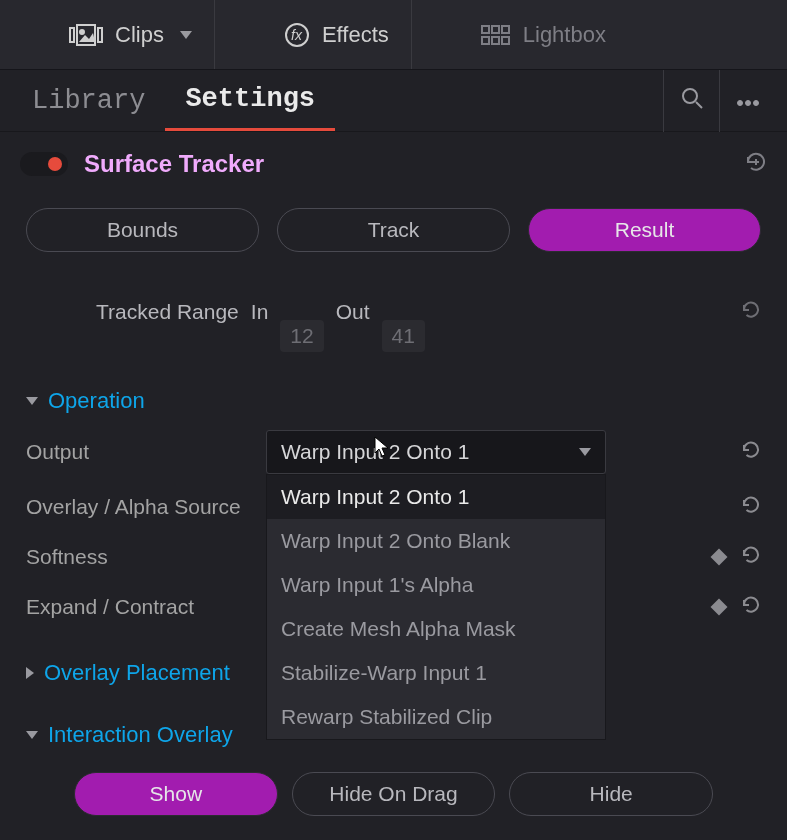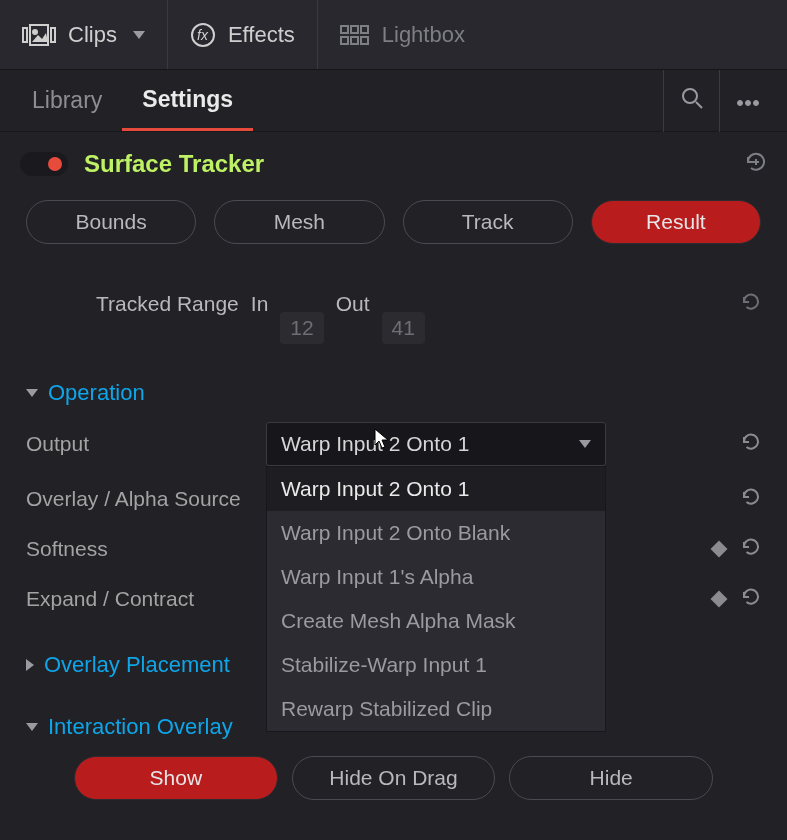--- a/index.html
+++ b/index.html
@@ -24,20 +24,21 @@
   .toolbar-item {
     display: flex;
     align-items: center;
     gap: 12px;
     padding: 0 22px;
     height: 100%;
     border-right: 1px solid #3a3a40;
     cursor: pointer;
     color: #cfcfcf;
     font-size: 22px;
+    margin-left: 47px;
   }
   .toolbar-item.dim { color: #7e7e85; }
   .toolbar-item:last-child { border-right: none; }
   .tb-icon { display:inline-flex; align-items:center; justify-content:center; }
   .chev {
     width:0; height:0; border-left:6px solid transparent; border-right:6px solid transparent;
     border-top:8px solid #9a9a9f; margin-left:4px;
   }
 
   
@@ -46,22 +47,23 @@
     align-items: center;
     height: 62px;
     border-bottom: 1px solid #18181c;
     padding: 0 12px;
   }
   .tab {
     padding: 0 20px;
     height: 100%;
     display:flex; align-items:center;
     color: #8d8d92;
-    font-size: 23px;
+    font-size: 27px;
     cursor: pointer;
+    font-family: Liberation Mono, monospace;
   }
   .tab.active {
     color: #eaeaea;
     font-weight: 600;
     border-bottom: 3px solid #e64b3c;
   }
   .tabs-spacer { flex: 1; }
   .tabs-right {
     display:flex; align-items:center; gap:0;
   }
@@ -79,35 +81,35 @@
     padding: 18px 20px 10px 20px;
   }
   .toggle-pill {
     width: 48px; height: 24px; border-radius: 12px;
     background: #1a1a1e; position: relative; margin-right: 16px;
   }
   .toggle-dot {
     width: 14px; height: 14px; border-radius: 50%;
     background: #e64b3c; position:absolute; top:5px; right:6px;
   }
-  .section-title { color:#bef264; font-size:24px; font-weight:600; }
+  .section-title { color:#f0abfc; font-size:24px; font-weight:600; }
   .header-reset { margin-left:auto; color:#7e7e85; cursor:pointer; }
 
   
   .pills-row {
     display:flex; gap:18px; padding: 12px 26px 8px 26px;
   }
   .pill {
     flex:1; height:44px; border-radius:22px;
     border:1px solid #4a4a52; background:transparent;
     display:flex; align-items:center; justify-content:center;
-    color:#b8b8bd; font-size:21px; cursor:pointer;
+    color:#b8b8bd; font-size:21px; cursor:pointer;margin-top:8px;
   }
   .pill.active {
-    background:#b91c1c; border-color:#2b2b30; color:#e6e6e8;
+    background:#a21caf; border-color:#2b2b30; color:#e6e6e8;
   }
 
   
   .range-row {
     display:flex; align-items:center; gap:12px;
     padding: 12px 26px 18px 26px;
     color:#b8b8bd; font-size:21px;
   }
   .range-label { margin-left: 70px; }
   .num-box {
@@ -262,21 +264,20 @@
           <path d="M3 6 L3 11 L8 11"></path>
           <line x1="11" y1="8" x2="11" y2="14"></line>
           <line x1="8" y1="11" x2="14" y2="11"></line>
         </svg>
     </span>
   </div>
 </div>
 
 <div class="pills-row">
   <div class="pill">Bounds</div>
-  <div class="pill">Mesh</div>
   <div class="pill">Track</div>
   <div class="pill active">Result</div>
 </div>
 
 <div class="range-row">
   <span class="range-label">Tracked Range</span>
   <span>In</span>
   <span class="num-box">12</span>
   <span>Out</span>
   <span class="num-box">41</span>

